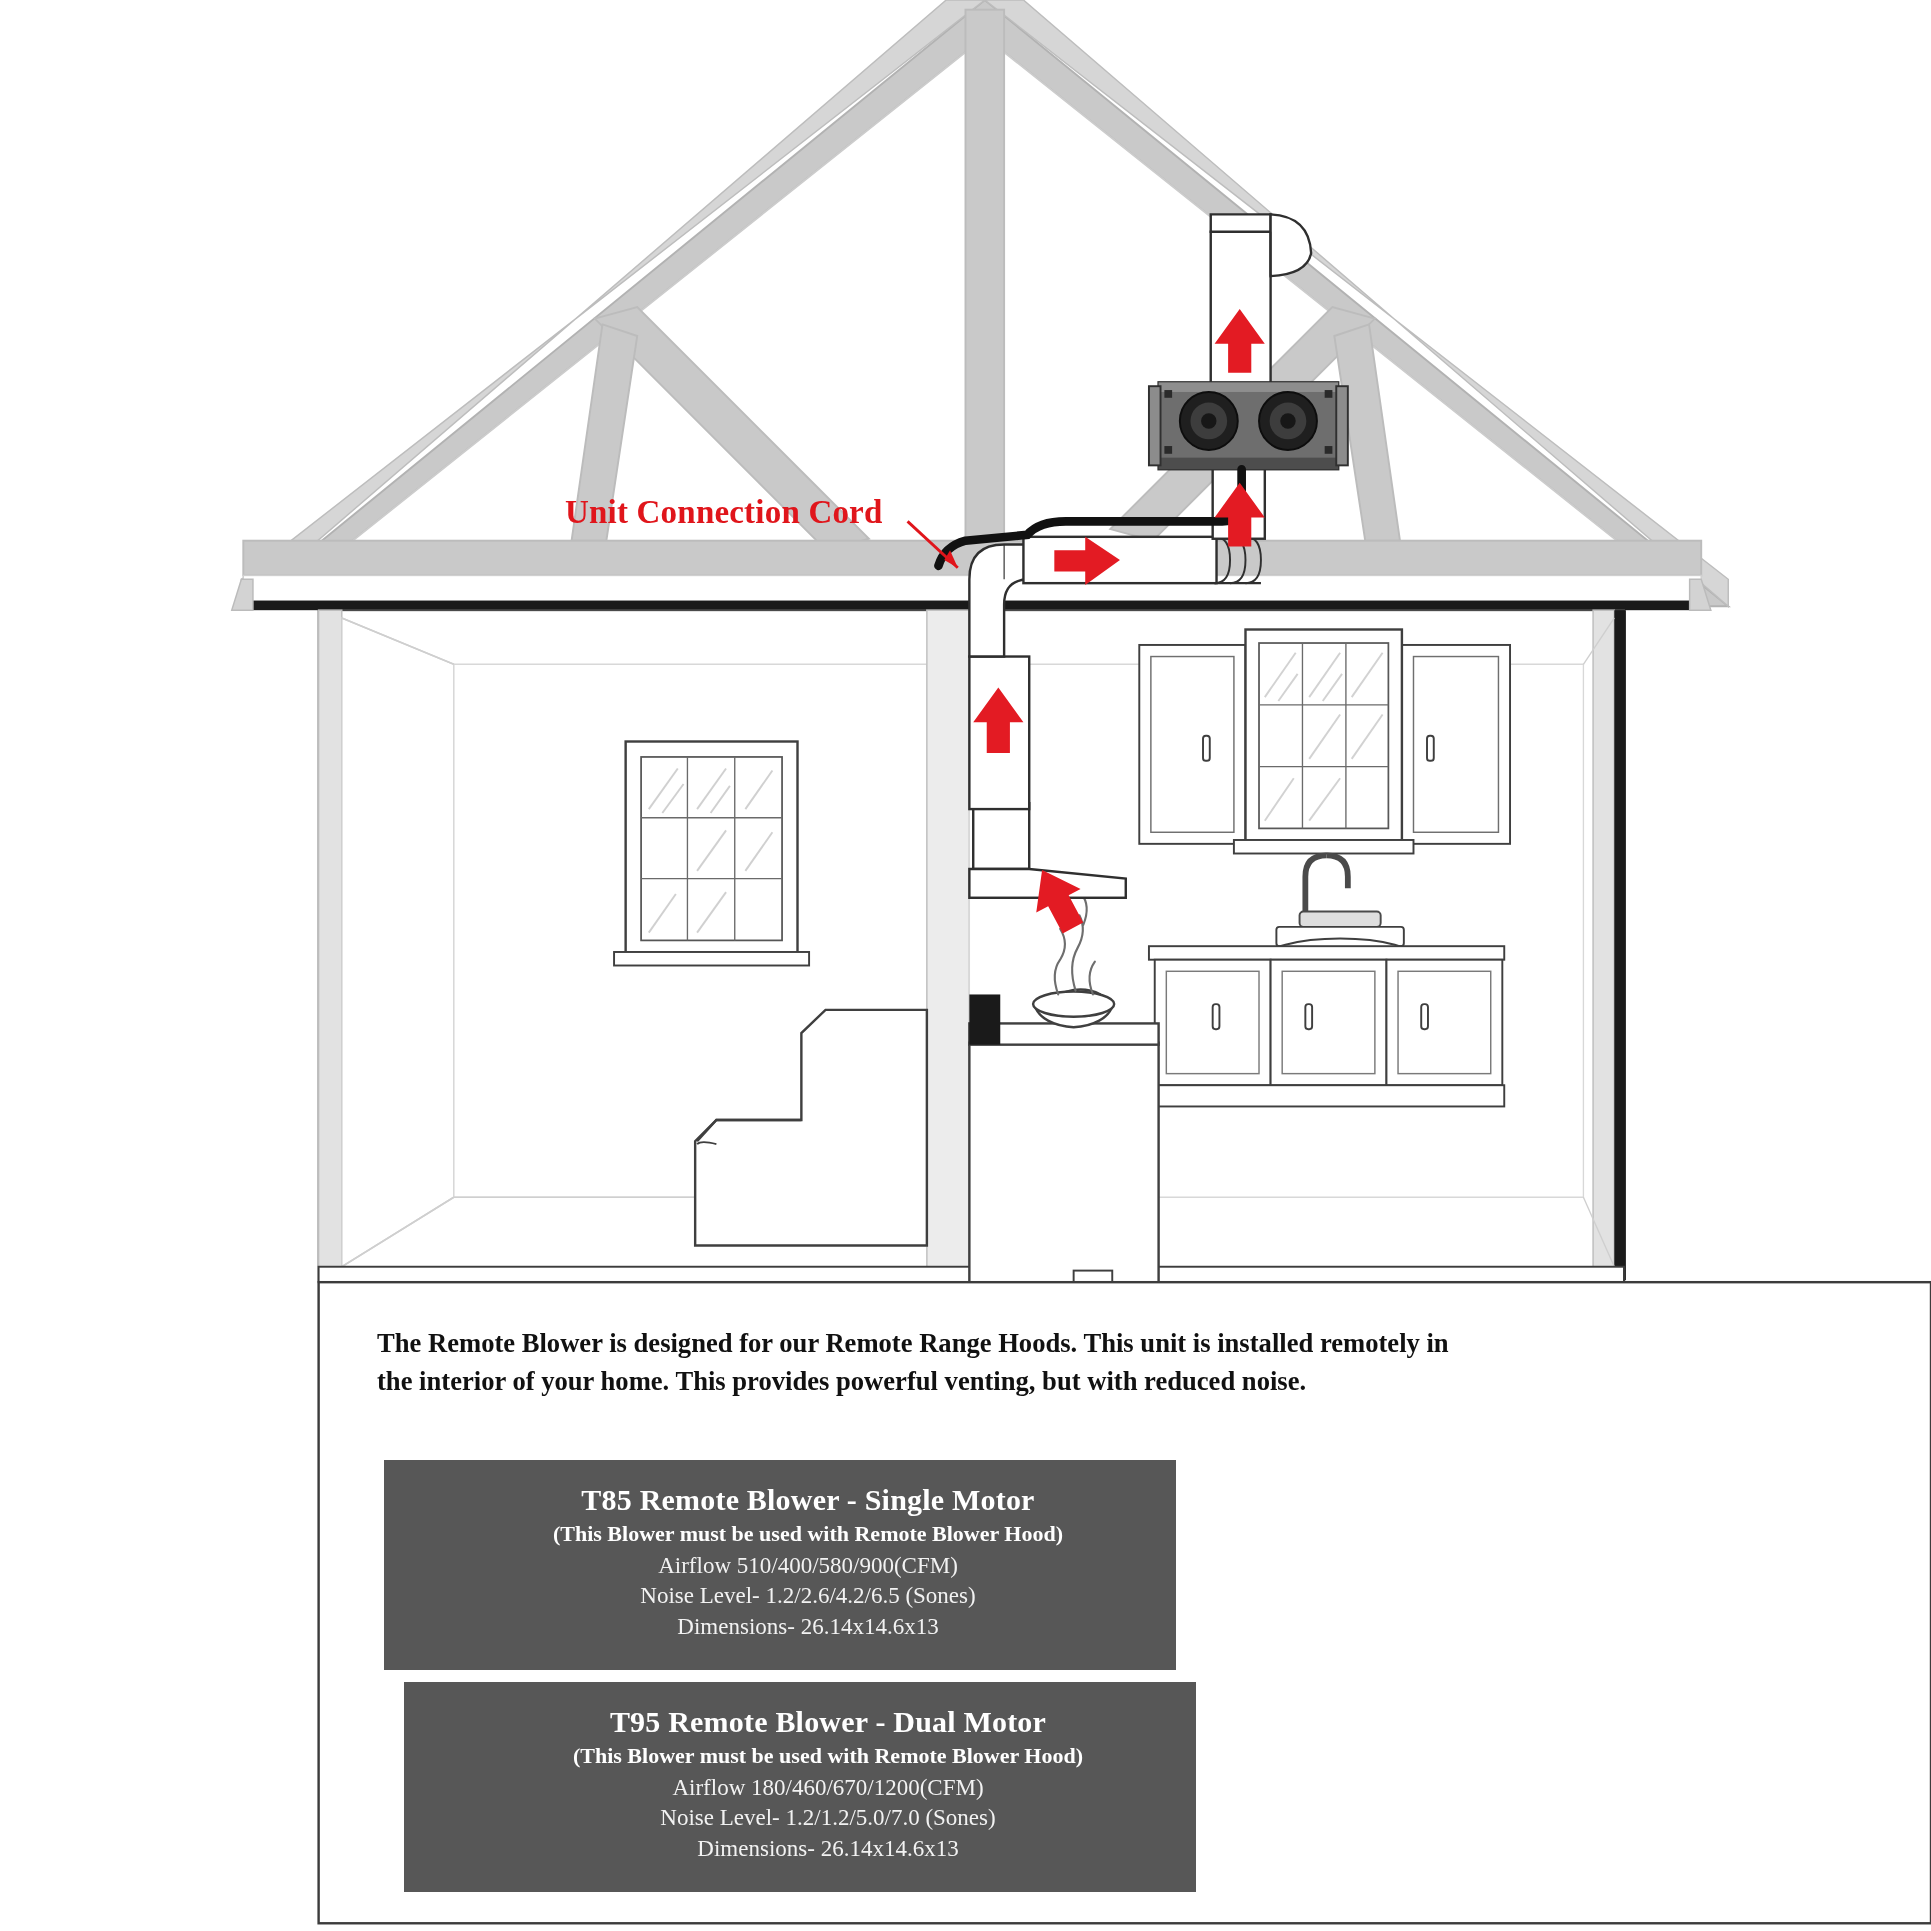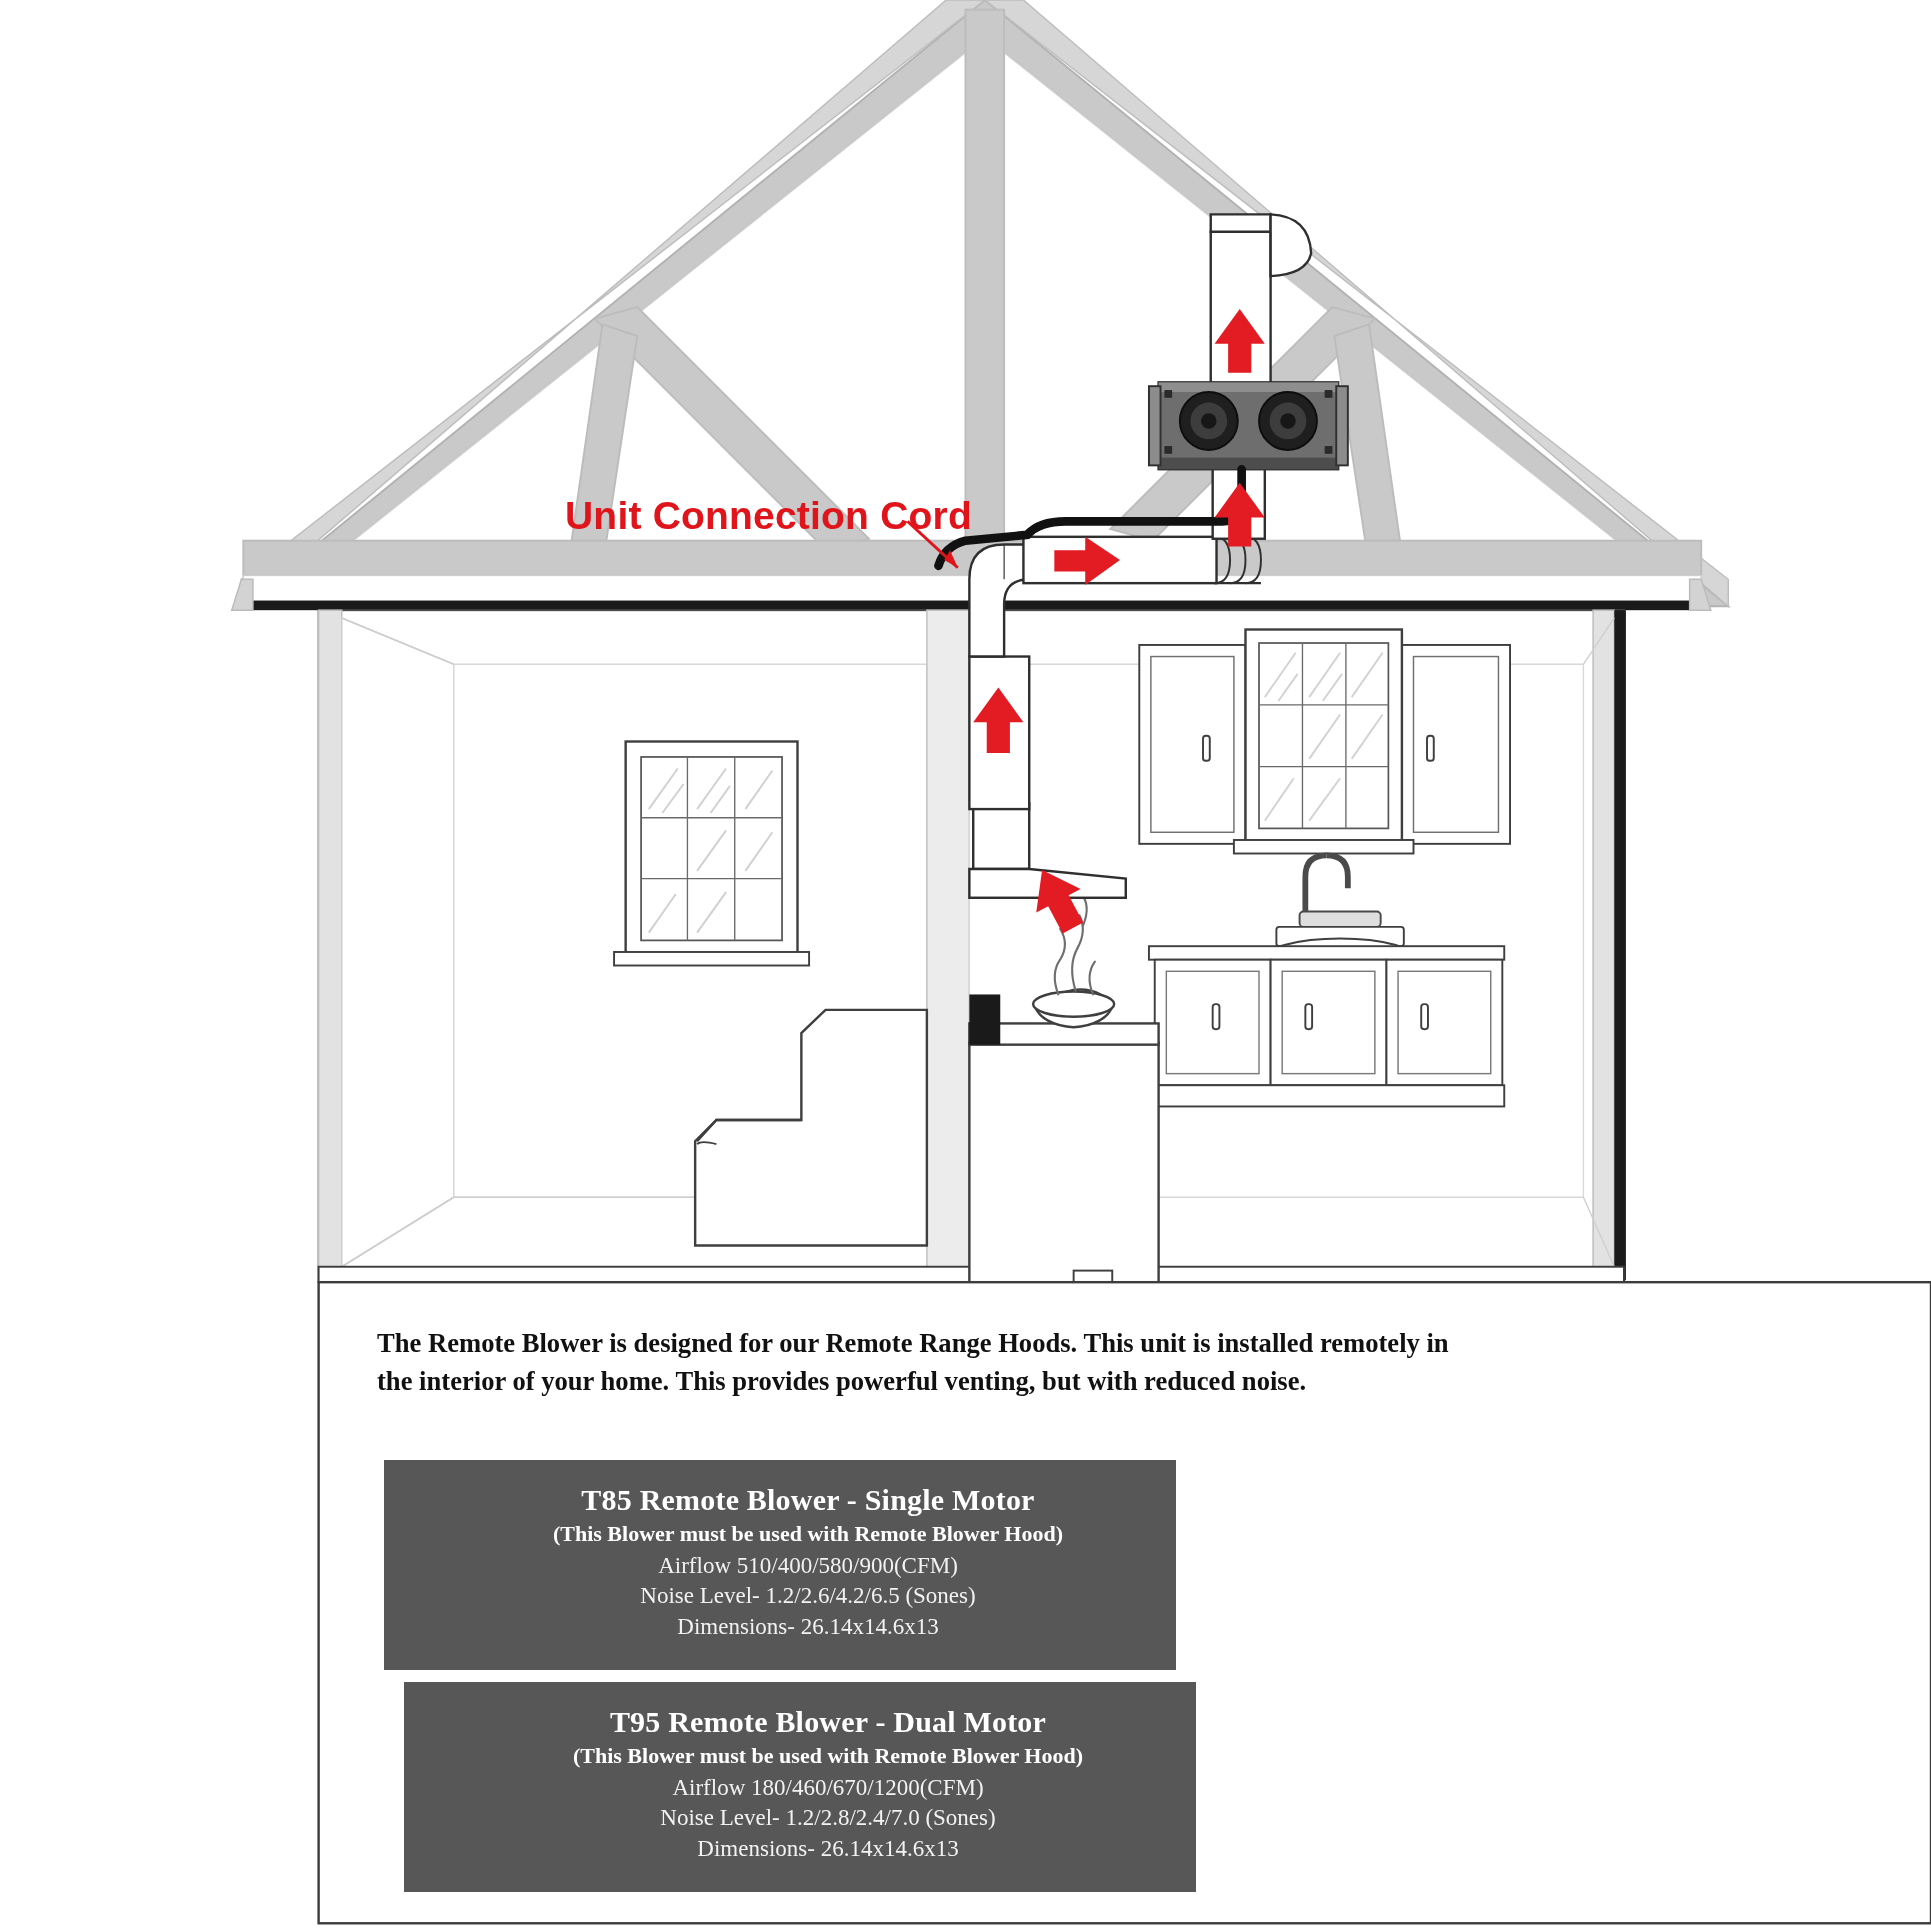--- a/index.html
+++ b/index.html
@@ -23,23 +23,23 @@
   svg.diagram {
     position: absolute;
     left: 0; top: 0;
     width: 1931px;
     height: 1931px;
   }
   .lbl-cord {
     position: absolute;
     left: 565px;
     top: 494px;
-    font-family: Liberation Sans, sans-serif;
+    font-family: Liberation Serif, serif;
     font-weight: bold;
-    font-size: 39px;
+    font-size: 33px;
     color: #e0151b;
     letter-spacing: 0.2px;
     white-space: nowrap;
   }
   .desc-block {
     position: absolute;
     left: 377px;
     top: 1325px;
     width: 1110px;
     font-family: "Liberation Serif", serif;
@@ -353,18 +353,18 @@
     <div class="spec-sub">(This Blower must be used with Remote Blower Hood)</div>
     <div class="spec-line">Airflow 510/400/580/900(CFM)</div>
     <div class="spec-line">Noise Level- 1.2/2.6/4.2/6.5 (Sones)</div>
     <div class="spec-line">Dimensions- 26.14x14.6x13</div>
   </div>
 
   <div class="spec-card" id="spec-card-1">
     <div class="spec-title">T95 Remote Blower - Dual Motor</div>
     <div class="spec-sub">(This Blower must be used with Remote Blower Hood)</div>
     <div class="spec-line">Airflow 180/460/670/1200(CFM)</div>
-    <div class="spec-line">Noise Level- 1.2/2.8/2.4/7.0 (Sones)</div>
+    <div class="spec-line">Noise Level- 1.2/1.2/5.0/7.0 (Sones)</div>
     <div class="spec-line">Dimensions- 26.14x14.6x13</div>
   </div>
 
 </div>
 
 
 </body></html>

